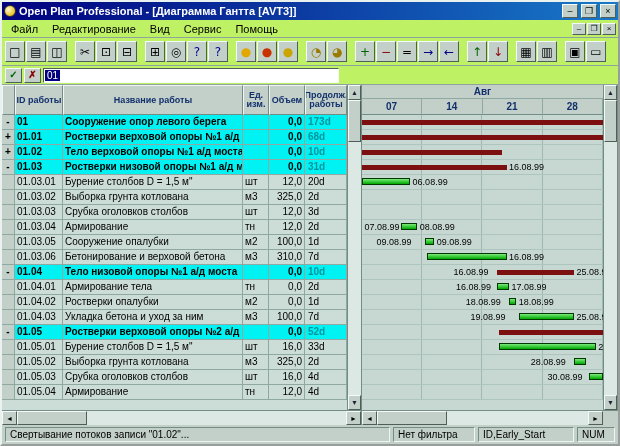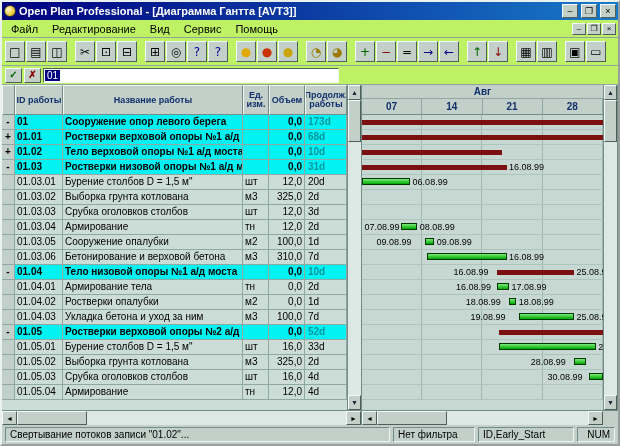--- a/index.html
+++ b/index.html
@@ -82,21 +82,21 @@
   .hsb-thumb{width:70px;flex:0 0 70px;background:#c3d0ca;border:1px solid;border-color:#f4faf7 #4e5e59 #4e5e59 #f4faf7;}
   .hsb-fill{flex:1;}
   .corner{width:15px;flex:0 0 15px;background:#c3d0ca;}
   
   .statusbar{height:19px;flex:0 0 19px;display:flex;gap:3px;padding:2px 3px;align-items:stretch;background:#c3d0ca;}
   .panel{border:1px solid;border-color:#748c86 #eef5f2 #eef5f2 #748c86;font-size:10px;padding:0 4px;
     line-height:13px;color:#000;white-space:nowrap;overflow:hidden;}
   .panel.msg{flex:1;}
   .panel.filter{width:82px;flex:0 0 82px;}
   .panel.sort{width:96px;flex:0 0 96px;}
-  .panel.num{width:38px;flex:0 0 38px;text-align:right;}
+  .panel.num{width:38px;flex:0 0 38px;text-align:left;}
 </style>
 </head>
 <body>
 
 <div class="window">
 
   <div class="titlebar">
     <span class="app-icon"></span>
     <span class="title-text">Open Plan Professional - [Диаграмма Гантта [AVT3]]</span>
     <span class="ctl">–</span>

